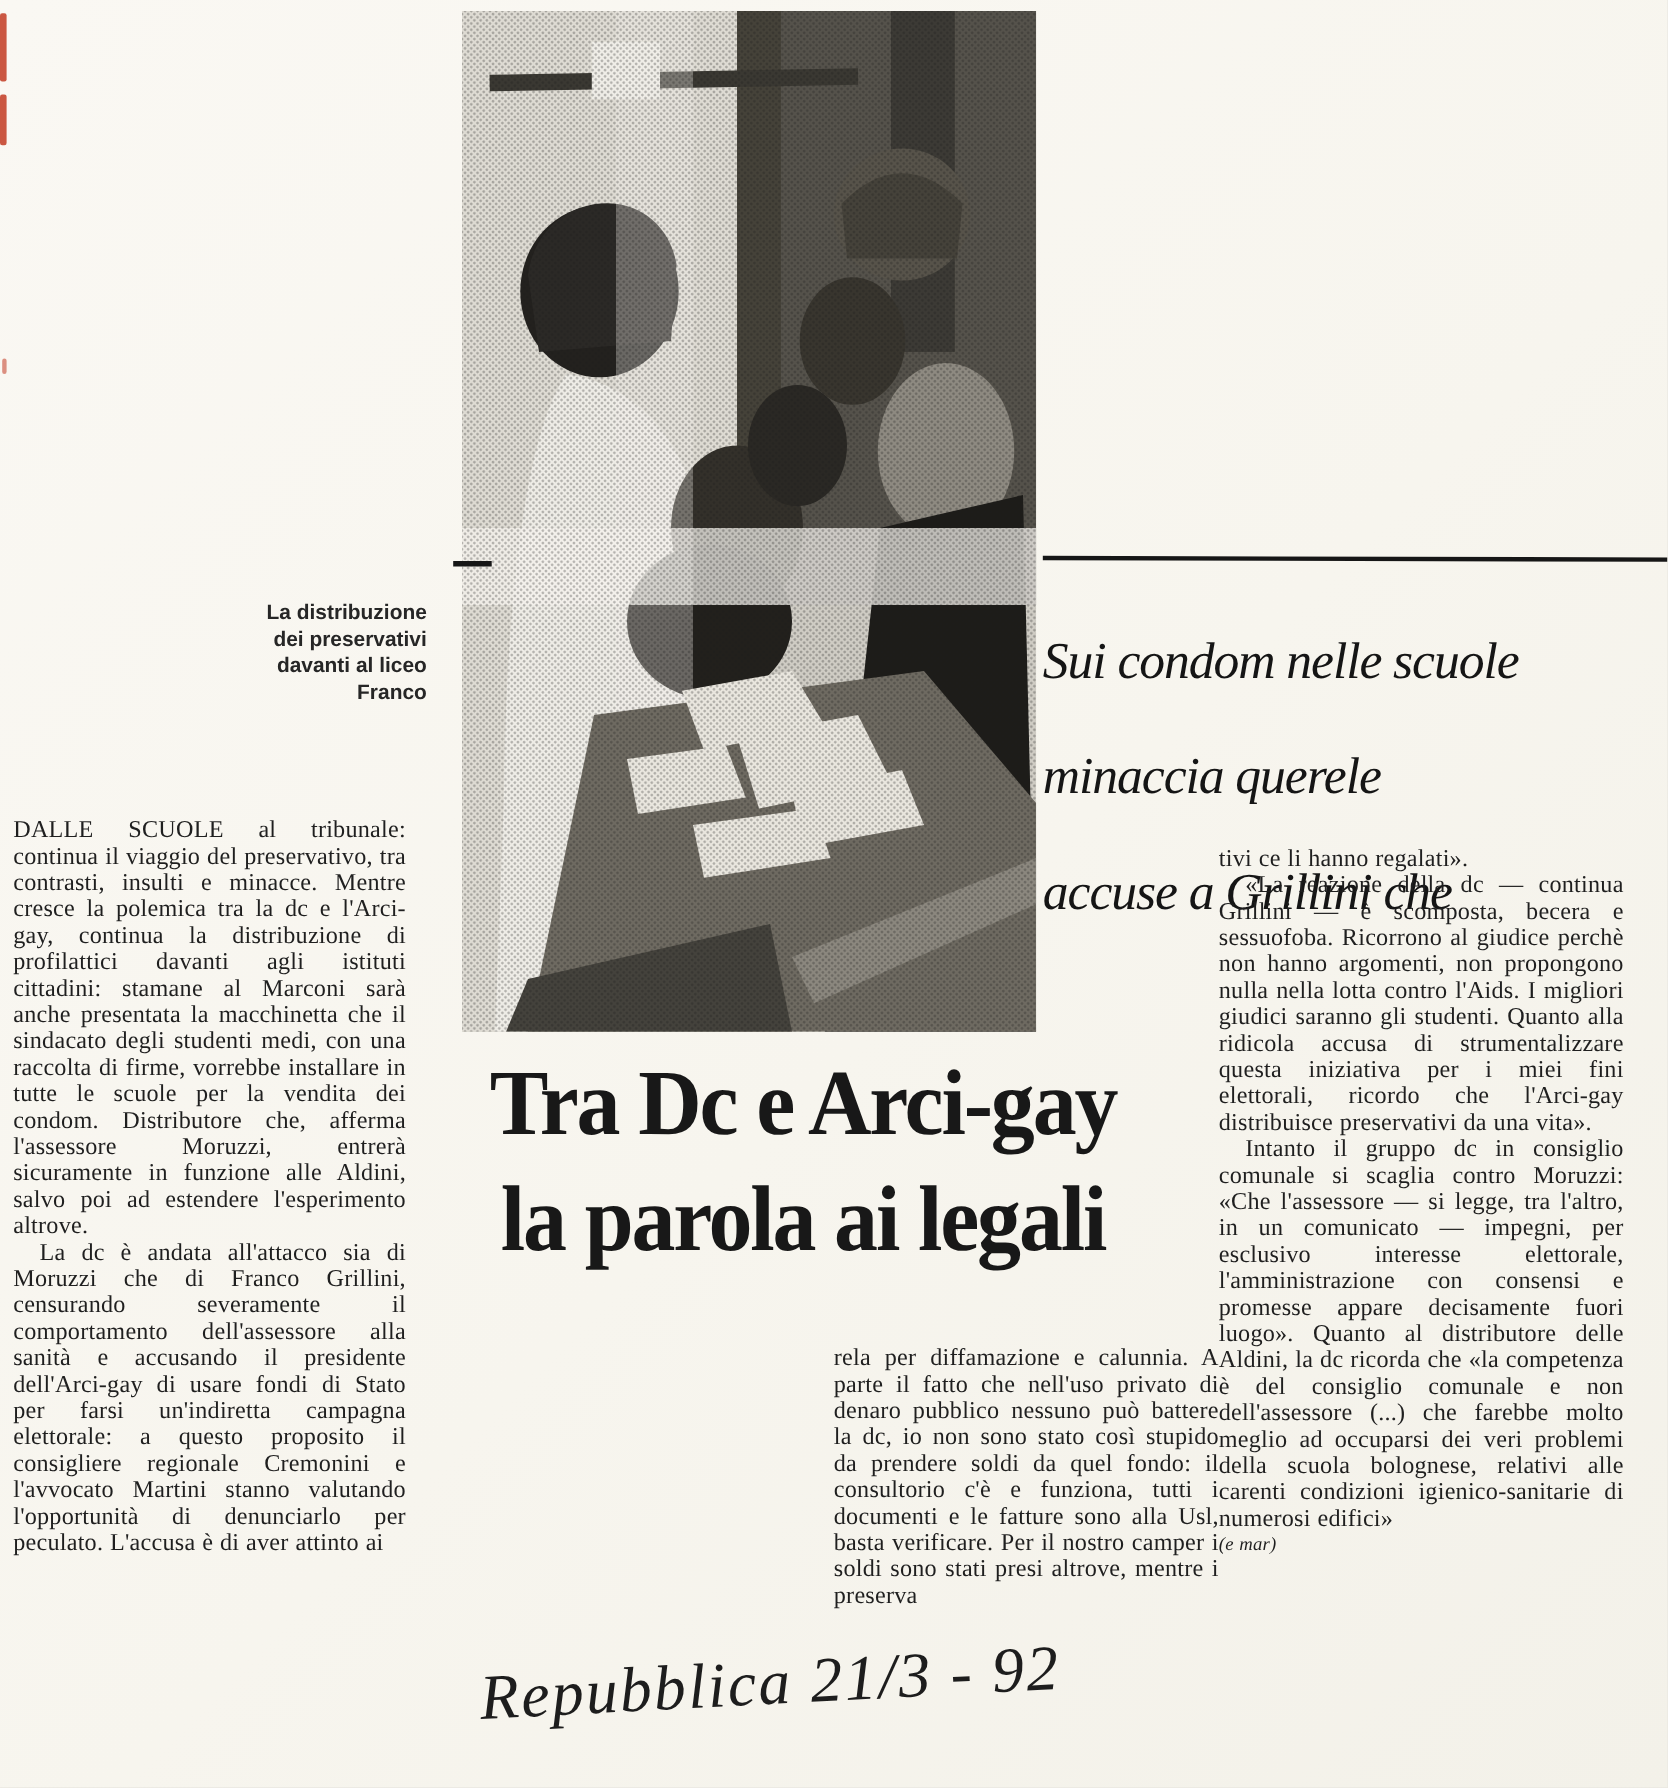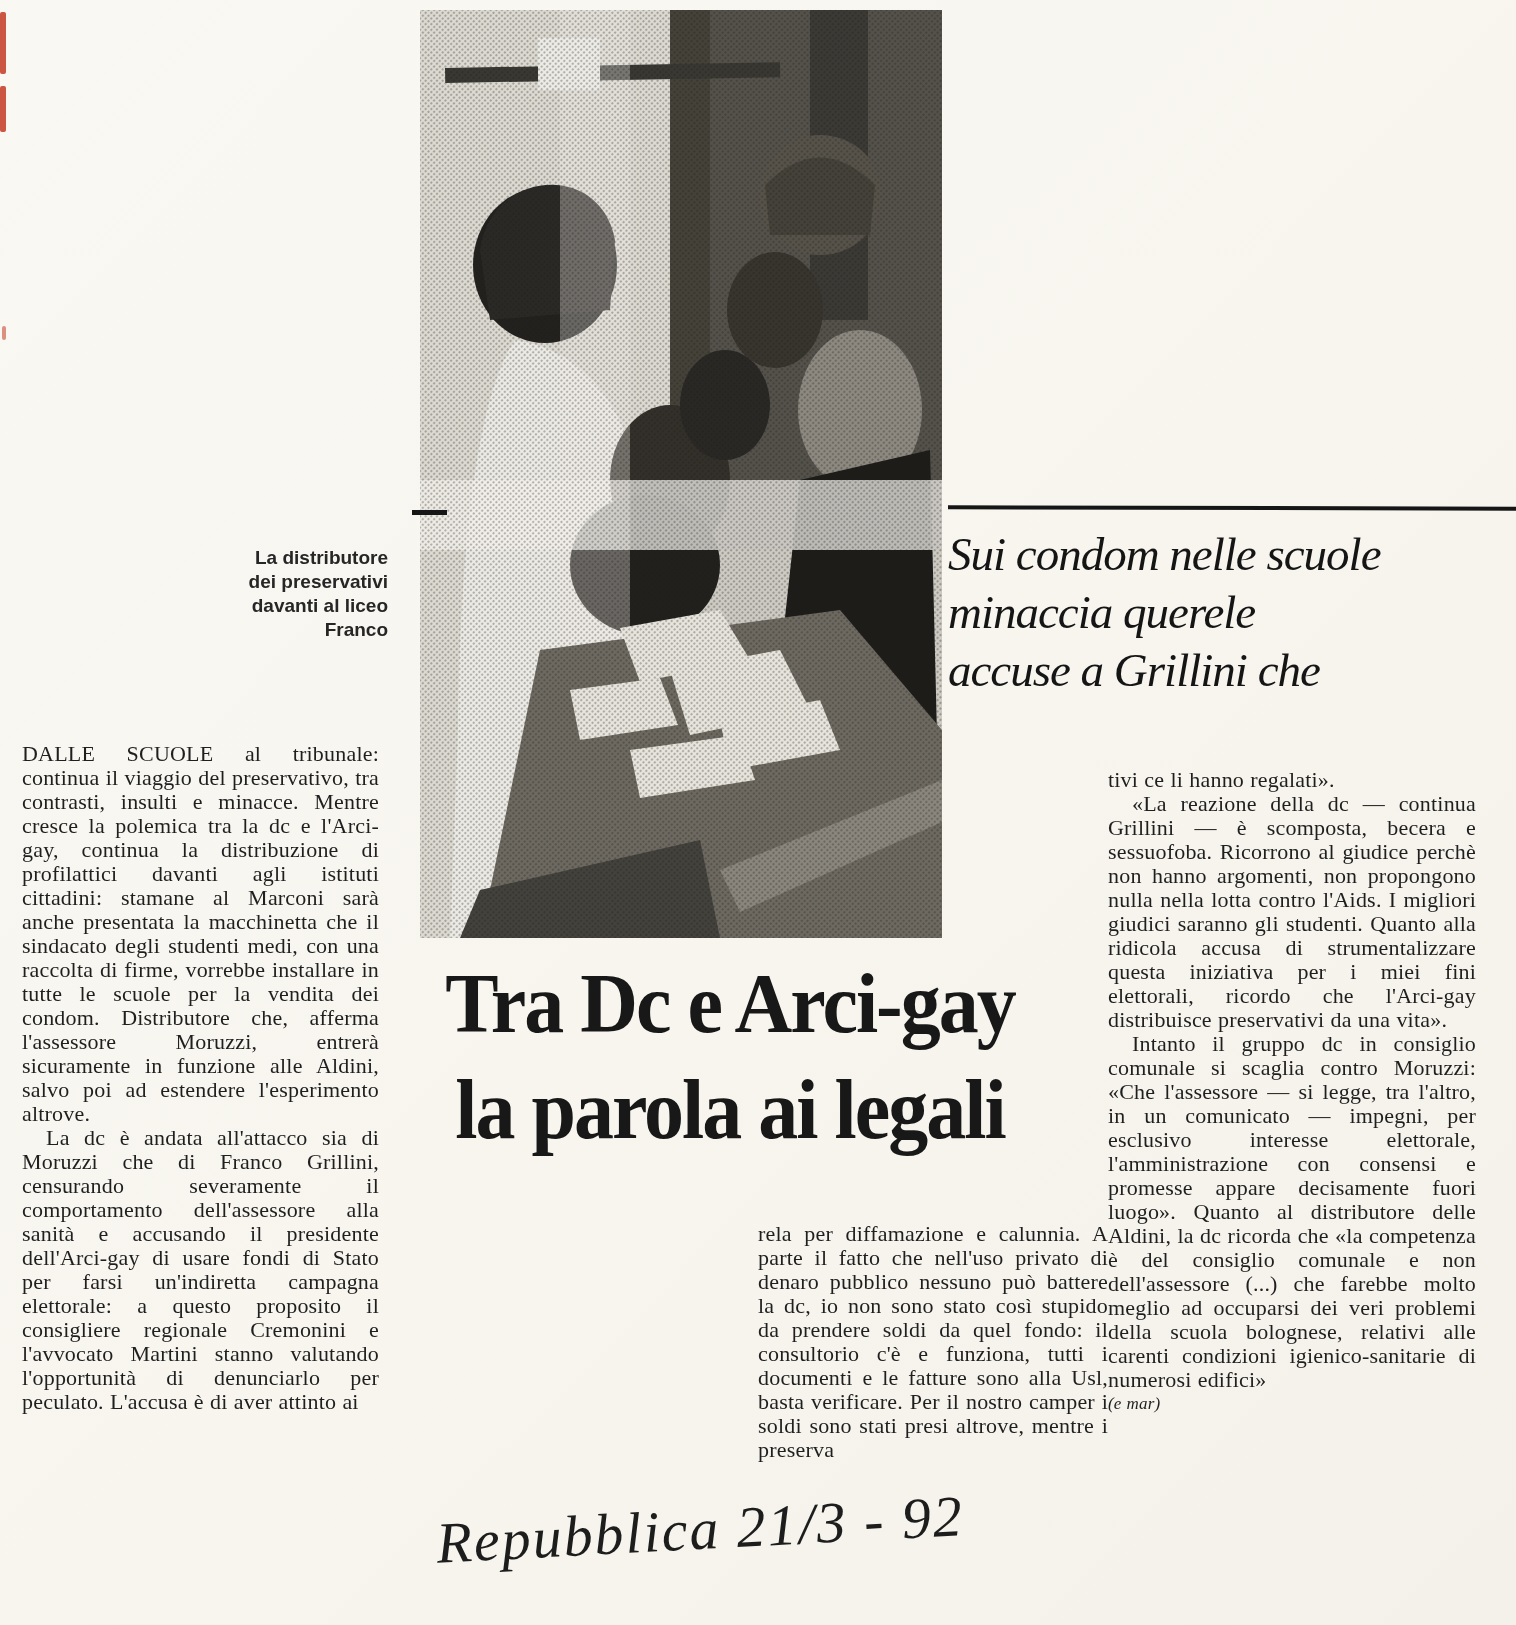--- a/index.html
+++ b/index.html
@@ -30,38 +30,38 @@
     text-align:right;
     font-family:"Liberation Sans",sans-serif;
     font-weight:bold;font-size:19px;line-height:24px;color:#262626;
   }
 
   .deck{
     position:absolute;left:948px;top:525px;width:566px;
     font-style:italic;font-size:47px;line-height:58px;
     letter-spacing:-1px;color:#151515;
   }
-  .deck div{white-space:nowrap;}
+  .deck div{white-space:nowrap;margin-top:47px;}
 
   .headline{
     position:absolute;left:388px;top:950px;width:684px;margin:0;
     text-align:center;font-weight:bold;
     font-size:80px;line-height:100px;letter-spacing:-2px;color:#181818;
     transform:scaleY(1.06);transform-origin:top center;
   }
   .headline span{display:block;white-space:nowrap;}
 
   .col{
     position:absolute;
     font-size:22px;line-height:24px;
     text-align:justify;letter-spacing:.2px;word-spacing:.5px;
   }
   .col p{margin:0;}
   .p-indent{text-indent:24px;}
-  .col1{left:22px;top:742px;width:357px;}
+  .col1{left:12px;top:742px;width:357px;}
   .col2{left:388px;top:1222px;width:352px;}
   .col3{left:758px;top:1222px;width:350px;}
   .col4{left:1108px;top:744px;width:368px;margin-top:24px;}
   .byline{font-style:italic;font-size:17px;text-align:left;}
 
   .handwriting{
     position:absolute;left:436px;top:1496px;
     font-style:italic;font-size:58px;letter-spacing:2px;
     color:#1d1d1d;transform:rotate(-3deg);white-space:nowrap;
   }
@@ -113,21 +113,21 @@
       <path d="M300 860 L 522 770 L 522 812 L 320 902 Z" fill="#8b877e"></path>
       <path d="M60 880 L 280 830 L 300 928 L 40 928 Z" fill="#44423c"></path>
       <rect width="522" height="928" fill="url(#ht)" opacity="0.3"></rect>
     </svg>
   </figure>
 
   <div class="rule-dash"></div>
   <div class="rule-right"></div>
 
   <div class="caption">
-    <div>La distributore</div>
+    <div>La distribuzione</div>
     <div>dei preservativi</div>
     <div>davanti al liceo</div>
     <div>Franco</div>
   </div>
 
   <div class="deck">
     <div>Sui condom nelle scuole</div>
     <div>minaccia querele</div>
     <div>accuse a Grillini che</div>
   </div>

